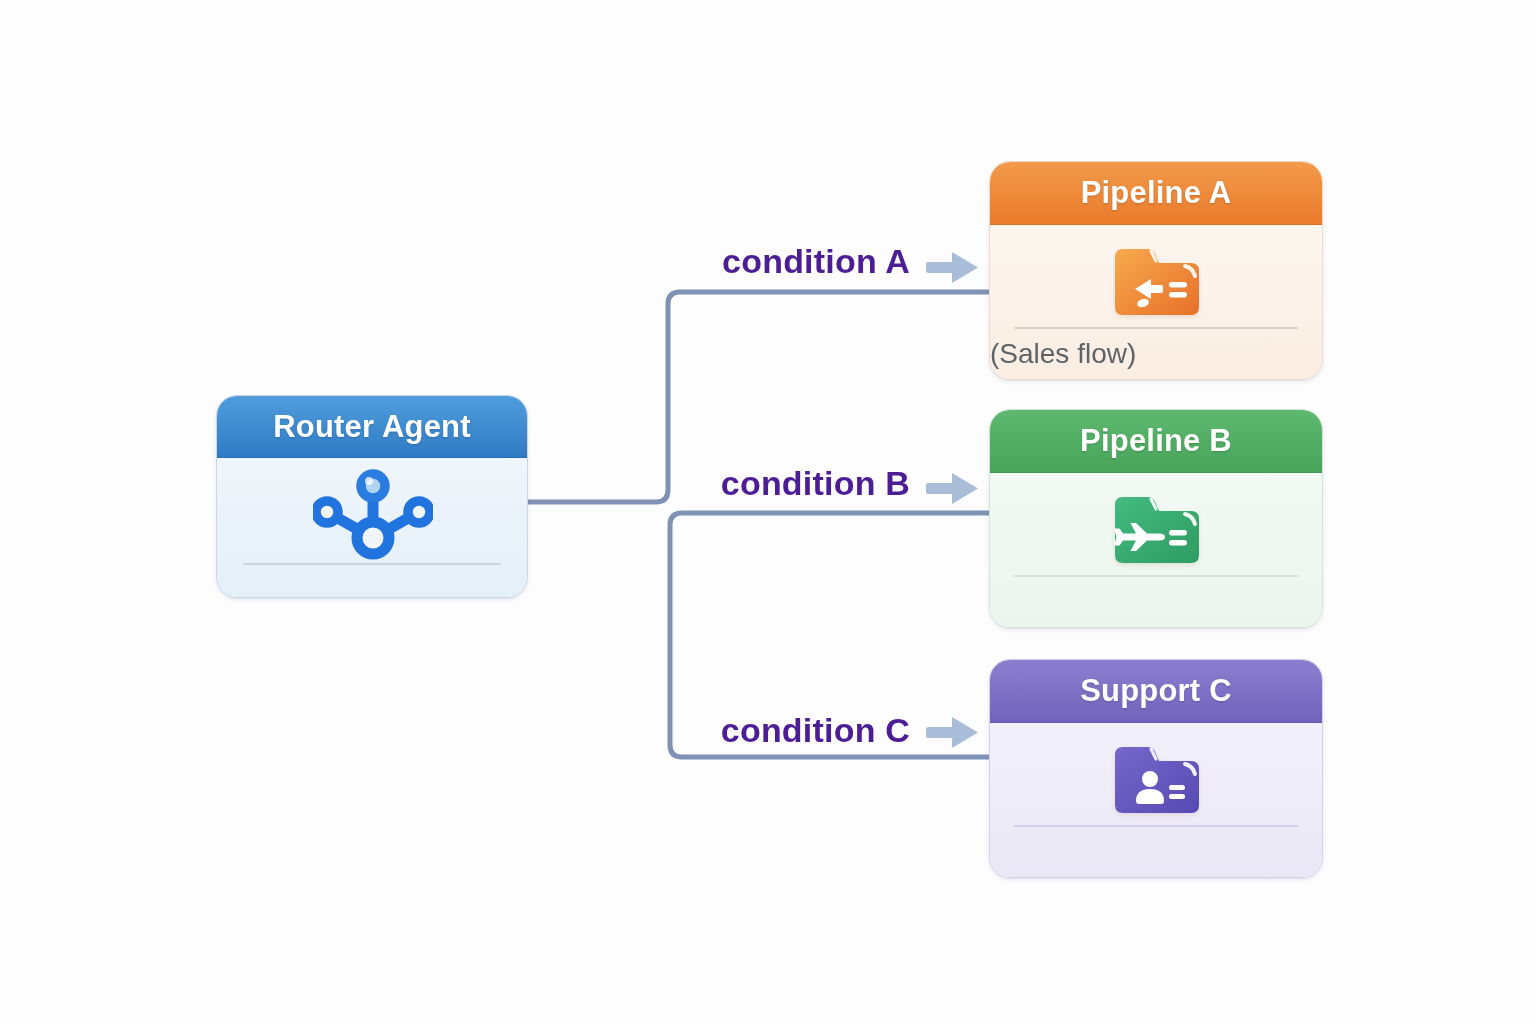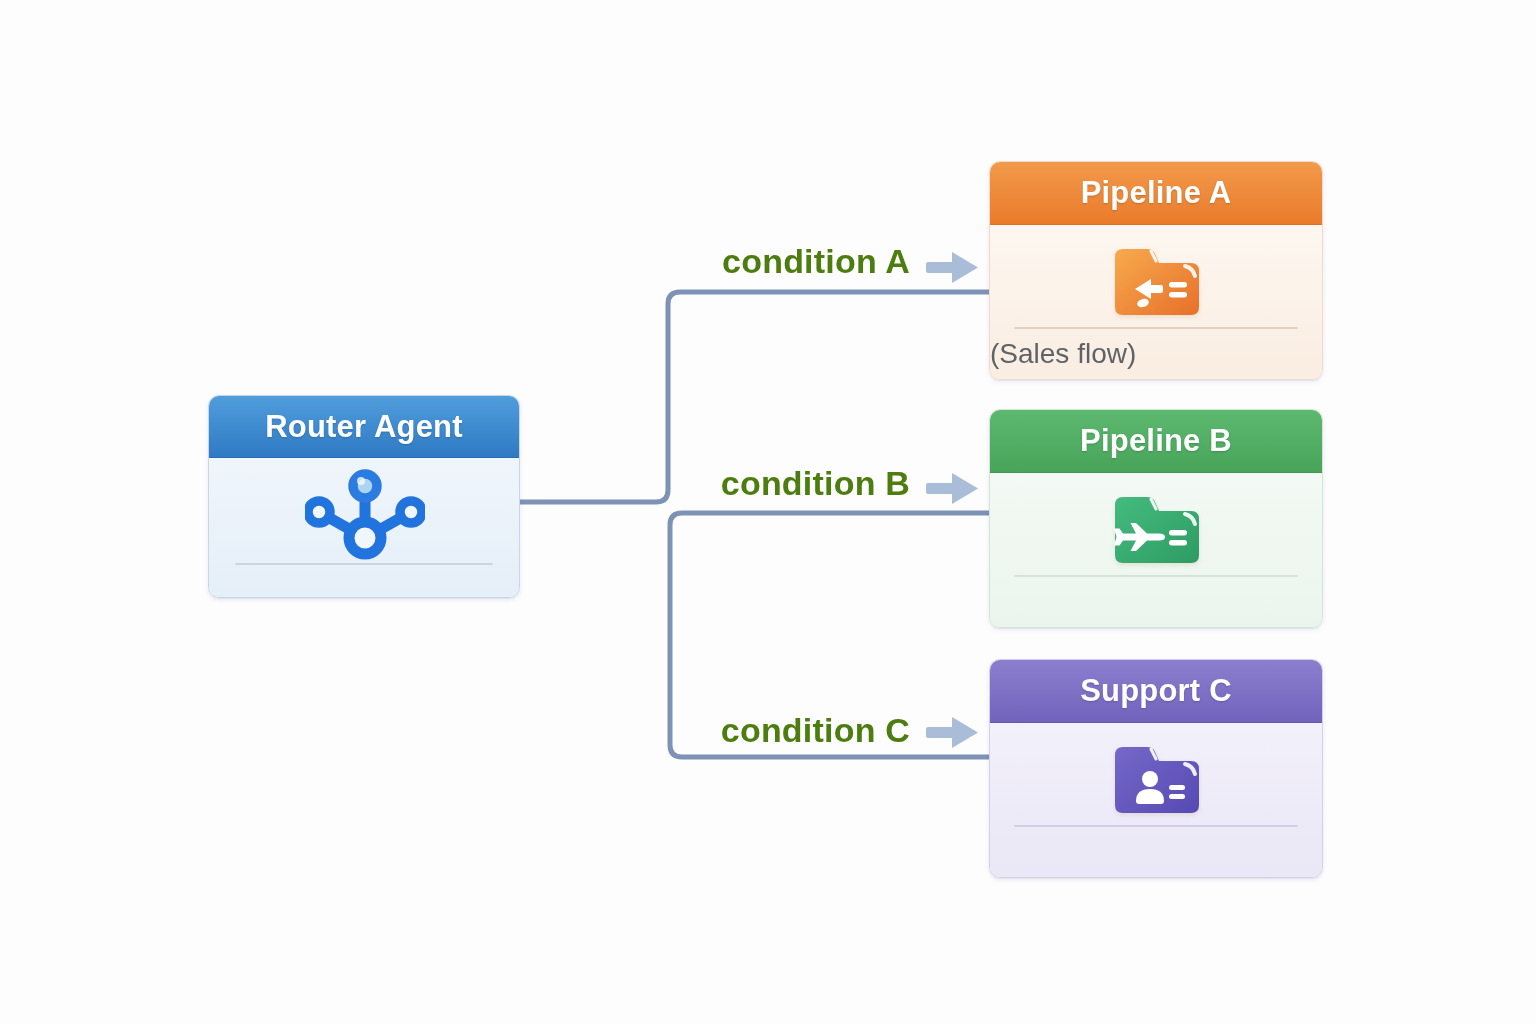--- a/index.html
+++ b/index.html
@@ -4,38 +4,38 @@
 <style>
   * { margin: 0; padding: 0; box-sizing: border-box; }
   html, body { width: 1536px; height: 1024px; overflow: hidden; }
   body { font-family: "Liberation Sans", "DejaVu Sans", sans-serif; background: #fdfdfe; }
 
   .canvas { position: relative; width: 1536px; height: 1024px; background: #fdfdfe; }
 
   .connectors { position: absolute; left: 0; top: 0; width: 1536px; height: 1024px; z-index: 1; }
 
   .card {
-    position: absolute; z-index: 2; border-radius: 11px;
+    position: absolute; z-index: 2; border-radius: 21px;
     box-shadow: 0 2px 4px rgba(40,60,100,0.10), 0 1px 0 rgba(40,60,100,0.06);
     overflow: hidden;
   }
   .card .hd {
     position: relative; height: 62px; display: flex; align-items: center; justify-content: center;
     color: #ffffff; font-size: 31px; font-weight: 700; letter-spacing: 0.2px;
     text-shadow: 0 1px 2px rgba(0,0,0,0.18);
   }
   .card .bd { position: relative; width: 100%; }
   .divider { position: absolute; height: 2px; border-radius: 1px; }
   .caption {
     position: absolute; left: 0; width: 100%; text-align: left;
     font-size: 28px; line-height: 34px; color: #5e6368;
   }
 
   
-  .router { left: 208px; top: 395px; width: 312px; height: 203px; border: 1px solid #c8d6e6; }
+  .router { left: 216px; top: 395px; width: 312px; height: 203px; border: 1px solid #c8d6e6; }
   .router .hd { background: linear-gradient(#509ddc, #2f7ac4); border-bottom: 1px solid #2a6fb5; }
   .router .bd { height: 140px; background: linear-gradient(#eff5fb, #e5eff8); }
   .router .divider { left: 26px; right: 26px; top: 105px; background: #c9d6e2; }
 
   
   .pipeline { left: 989px; width: 334px; height: 219px; }
   .pipeline .hd { height: 63px; }
   .pipeline .bd { height: 155px; }
   .pipeline .divider { left: 24px; right: 24px; top: 102px; }
   .pipeline .caption { top: 112px; }
@@ -53,21 +53,21 @@
 
   .pipeline-c { top: 659px; border: 1px solid #d6d0ea; }
   .pipeline-c .hd { background: linear-gradient(#8c7ece, #7163bc); border-bottom: 1px solid #675aae; }
   .pipeline-c .bd { background: linear-gradient(#f2f0fa, #eae7f6); }
   .pipeline-c .divider { background: #d3cde7; }
 
   
   .cond {
     position: absolute; left: 600px; width: 310px; z-index: 2;
     text-align: right; font-size: 34px; line-height: 40px; font-weight: 600;
-    color: #4d7c0f; letter-spacing: 0.2px;
+    color: #4c1d95; letter-spacing: 0.2px;
   }
   .cond-a { top: 241px; }
   .cond-b { top: 463px; }
   .cond-c { top: 710px; }
 
   .hub-icon { position: absolute; left: 96px; top: 8px; }
 </style>
 </head>
 <body>
 

